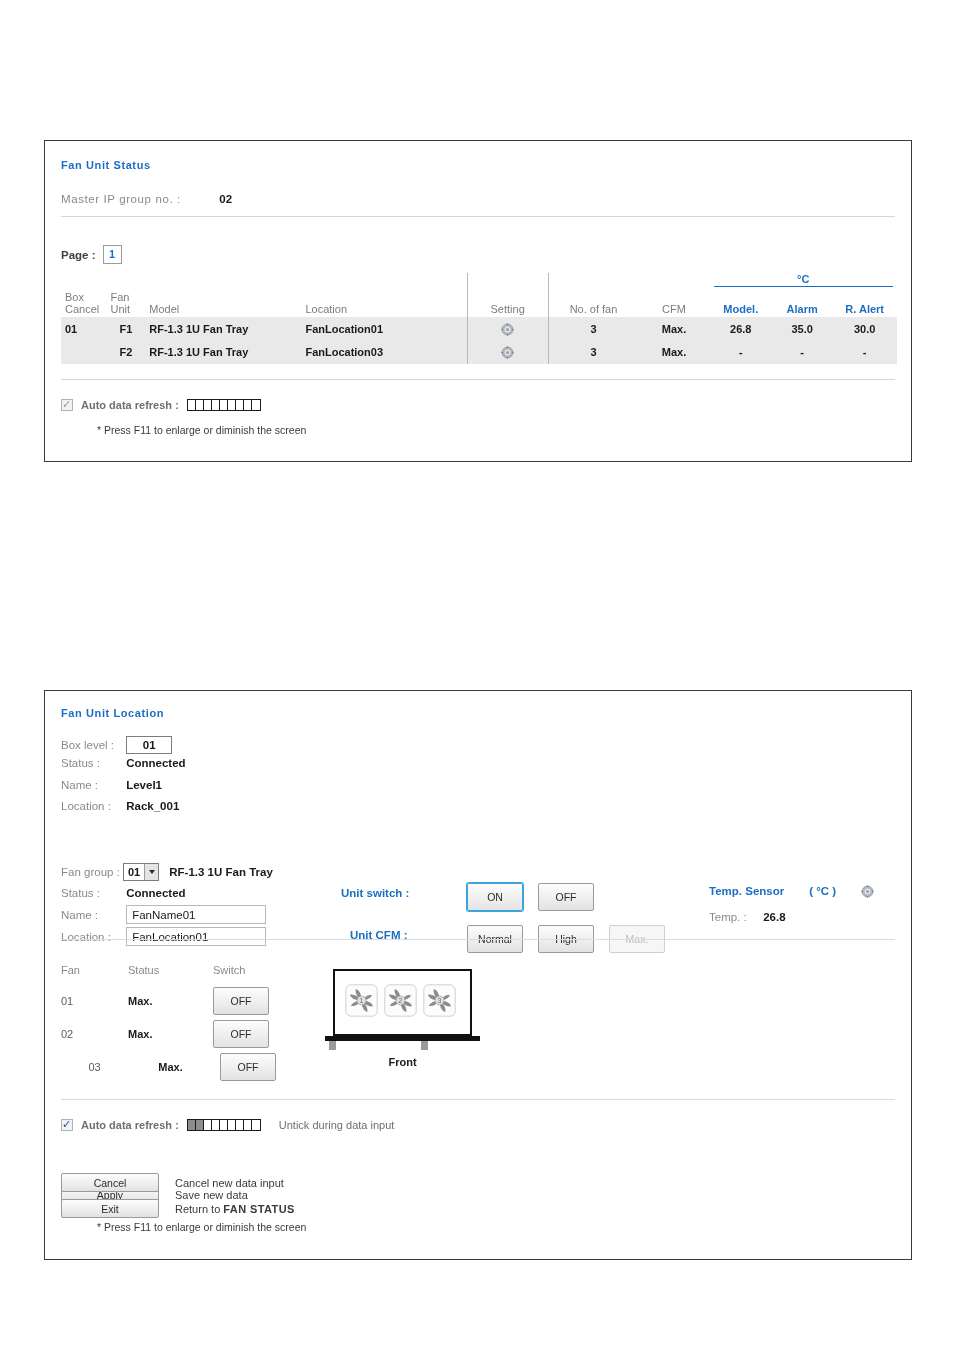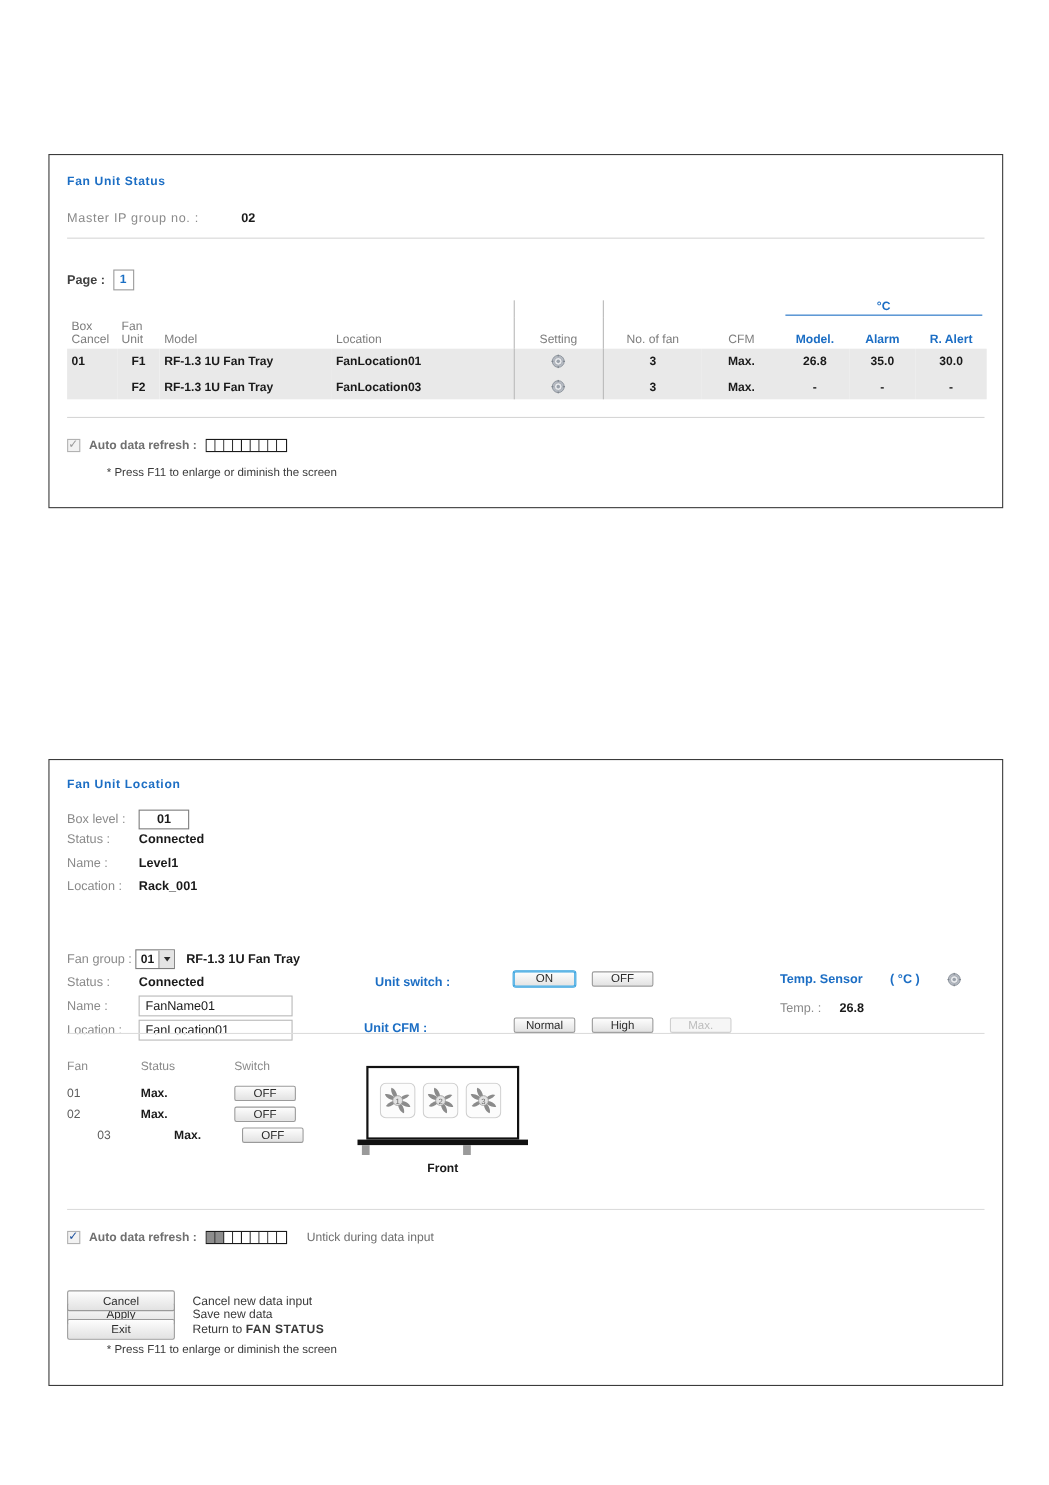--- a/index.html
+++ b/index.html
@@ -135,21 +135,21 @@
   }
   .select .arrow::after {
     content:""; border-left:3.5px solid transparent; border-right:3.5px solid transparent;
     border-top:4px solid #2a2a2a;
   }
 
   .bluelabel { color:#1c6ec4; font-weight:bold; font-size:11.5px; }
 
   .btn {
     display:inline-flex; align-items:center; justify-content:center;
-    width:56px; height:14px; font-size:10.5px; color:#2c2c2c;
+    width:56px; height:28px; font-size:10.5px; color:#2c2c2c;
     border:1px solid #9a9a9a; border-radius:2px;
     background: linear-gradient(#fdfdfd, #e2e2e2);
   }
   .btn.sel {
     border:1px solid #3ca5e0;
     box-shadow: 0 0 0 1px #3ca5e0;
     background: linear-gradient(#fdfdfd, #e4e4e4);
   }
   .btn.disabled { color:#bdbdbd; border-color:#cfcfcf; background:#f6f6f6; }
   .btn.wide { width:98px; height:19px; }
@@ -354,21 +354,21 @@
       <span class="k">Location :</span>
       <span class="textbox" style="width:140px;">FanLocation01</span>
     </div>
 
     <div style="position:absolute; left:296px; top:196px;" class="bluelabel">Unit switch :</div>
     <div style="position:absolute; left:422px; top:192px; display:flex; gap:15px;">
       <span class="btn sel">ON</span>
       <span class="btn">OFF</span>
     </div>
 
-    <div style="position:absolute; left:286px; top:238px;" class="bluelabel">Unit CFM :</div>
+    <div style="position:absolute; left:305px; top:238px;" class="bluelabel">Unit CFM :</div>
     <div style="position:absolute; left:422px; top:234px; display:flex; gap:15px;">
       <span class="btn">Normal</span>
       <span class="btn">High</span>
       <span class="btn disabled">Max.</span>
     </div>
 
     <div style="position:absolute; left:664px; top:193px; display:flex; align-items:center; gap:25px;">
       <span class="bluelabel">Temp.  Sensor</span>
       <span class="bluelabel">(  °C  )</span>
       <span class="gear">

